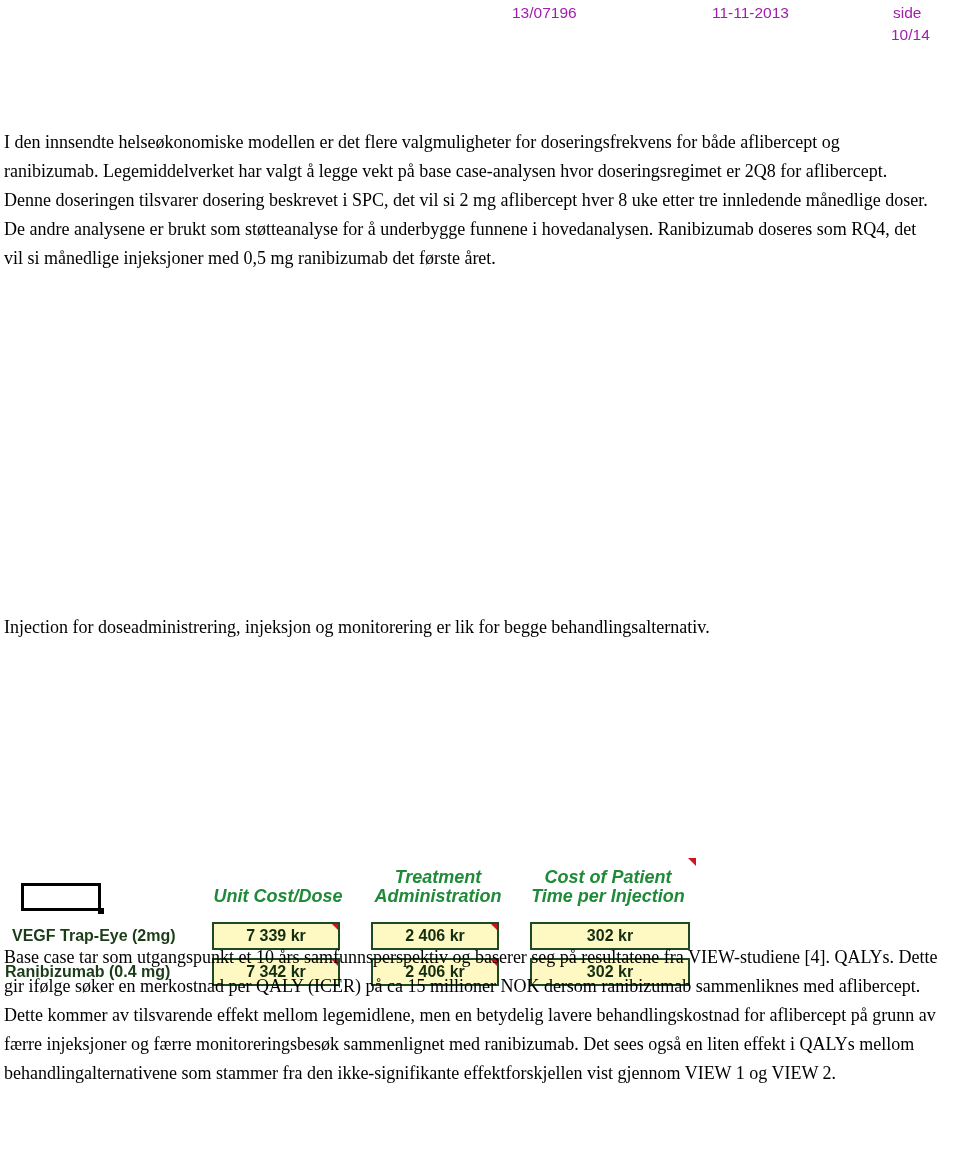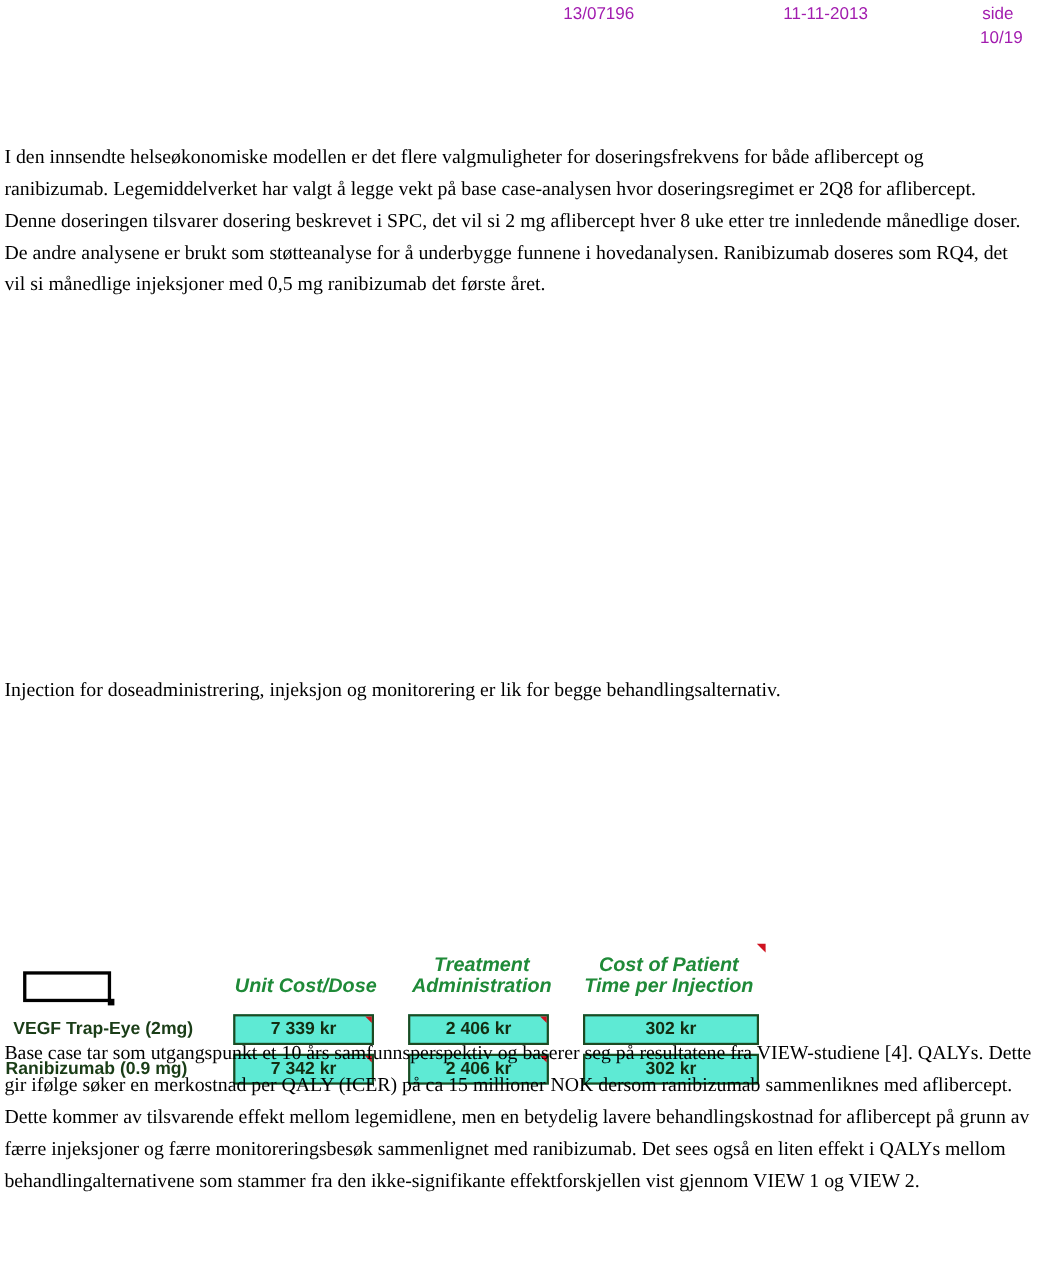--- a/index.html
+++ b/index.html
@@ -90,21 +90,21 @@
     font-weight: bold;
     font-size: 16px;
     line-height: 18px;
     white-space: nowrap;
   }
 
   .sheet .cell {
     position: absolute;
     box-sizing: border-box;
     border: 2px solid #1d4a22;
-    background: #5eead4;
+    background: #fef9c3;
     color: #132e12;
     font-weight: bold;
     font-size: 16px;
     line-height: 24px;
     text-align: center;
   }
 
   .sheet .cell.empty-sel {
     border: 3px solid #000000;
     background: #ffffff;
@@ -131,21 +131,21 @@
 </style>
 </head>
 <body>
 
 <div class="page">
 
   <div class="doc-header">
     <span class="hdr-case">13/07196</span>
     <span class="hdr-date">11-11-2013</span>
     <span class="hdr-side">side</span>
-    <span class="hdr-pageno">10/19</span>
+    <span class="hdr-pageno">10/14</span>
   </div>
 
   <p class="para p1">I den innsendte helseøkonomiske modellen er det flere valgmuligheter for doseringsfrekvens for både aflibercept og ranibizumab. Legemiddelverket har valgt å legge vekt på base case-analysen hvor doseringsregimet er 2Q8 for aflibercept. Denne doseringen tilsvarer dosering beskrevet i SPC, det vil si 2 mg aflibercept hver 8 uke etter tre innledende månedlige doser. De andre analysene er brukt som støtteanalyse for å underbygge funnene i hovedanalysen. Ranibizumab doseres som RQ4, det vil si månedlige injeksjoner med 0,5 mg ranibizumab det første året.</p>
 
 
   <div class="sheet" style="left:0px; top:425px; width:720px; height:150px;">
 
     <div class="cell empty-sel" style="left:21px; top:458px; width:80px; height:28px;"></div>
     <div class="fill-handle" style="left:98px; top:483px;"></div>
 
@@ -153,21 +153,21 @@
 
     <div class="col-head" style="left:366px; top:443px; width:144px;">Treatment
 Administration</div>
 
     <div class="col-head" style="left:522px; top:443px; width:172px;">Cost of Patient
 Time per Injection</div>
 
     <div class="redmark" style="left:688px; top:433px;"></div>
 
     <div class="row-label" style="left:12px; top:502px; width:190px;">VEGF Trap-Eye (2mg)</div>
-    <div class="row-label" style="left:5px; top:538px; width:198px;">Ranibizumab (0.9 mg)</div>
+    <div class="row-label" style="left:5px; top:538px; width:198px;">Ranibizumab (0.4 mg)</div>
 
     <div class="cell" style="left:212px; top:497px; width:128px; height:28px;">7 339 kr</div>
     <div class="redmark small" style="left:332px; top:499px;"></div>
 
     <div class="cell" style="left:371px; top:497px; width:128px; height:28px;">2 406 kr</div>
     <div class="redmark small" style="left:491px; top:499px;"></div>
 
     <div class="cell" style="left:530px; top:497px; width:160px; height:28px;">302 kr</div>
 
     <div class="cell" style="left:212px; top:533px; width:128px; height:28px;">7 342 kr</div>

